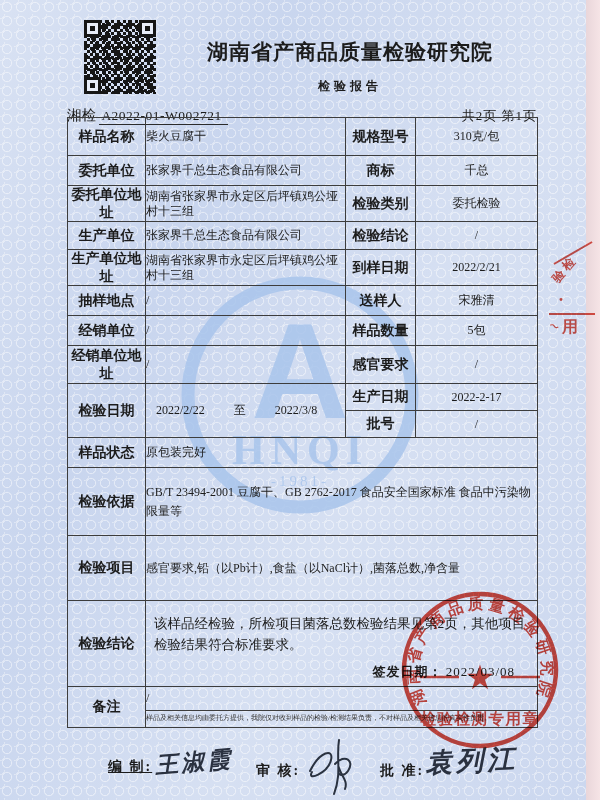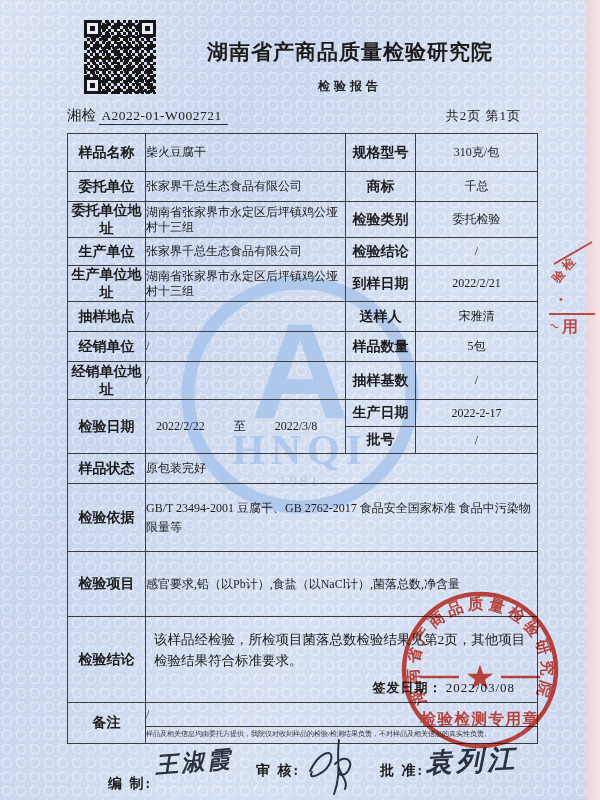--- a/index.html
+++ b/index.html
@@ -20,28 +20,28 @@
                      repeating-conic-gradient(transparent 0% 20%, #161616 0% 42%, transparent 0% 50%);
     background-size:6px 6px,11px 11px;}
   .qr .finder{position:absolute;width:17px;height:17px;background:#e8edf8;border:3px solid #161616;box-sizing:border-box;}
   .qr .finder::after{content:"";position:absolute;left:3px;top:3px;width:5px;height:5px;background:#161616;}
   .qr .f-tl{left:0;top:0;} .qr .f-tr{right:0;top:0;} .qr .f-bl{left:0;bottom:0;}
   .org-title{position:absolute;left:160px;top:38px;width:380px;text-align:center;font-size:21px;font-weight:700;letter-spacing:1px;z-index:2;}
   .report-title{position:absolute;left:160px;top:78px;width:380px;text-align:center;font-size:12px;font-weight:700;letter-spacing:4px;z-index:2;}
   .repno-line{position:absolute;left:67px;top:106px;width:470px;height:20px;z-index:2;font-size:13.5px;}
   .repno-prefix{font-weight:400;font-size:14.5px;}
   .repno-num{border-bottom:1px solid #2b2b2b;padding:0 6px 1px 2px;letter-spacing:.5px;}
-  .page-info{position:absolute;right:16px;top:1px;font-size:13px;letter-spacing:1px;}
+  .page-info{position:absolute;right:0;top:1px;font-size:13px;letter-spacing:1px;}
 
   
   .wm-logo{position:absolute;left:170px;top:268px;z-index:1;opacity:.85;}
   .wm-text{position:absolute;left:128px;top:562px;width:440px;z-index:1;font-size:58px;font-weight:700;color:rgba(124,168,228,.38);letter-spacing:38px;white-space:nowrap;}
 
   
-  table.rpt{position:absolute;left:67px;top:133px;width:470px;border-collapse:collapse;table-layout:fixed;z-index:2;padding-left:28px;}
+  table.rpt{position:absolute;left:67px;top:117px;width:470px;border-collapse:collapse;table-layout:fixed;z-index:2;padding-left:28px;}
   table.rpt td{border:1px solid #3d3d3d;padding:0;vertical-align:middle;overflow:hidden;}
   td.lbl{font-weight:700;text-align:center;font-size:14px;line-height:1.25;padding:1px 9px;}
   td.val{font-size:12px;padding:1px 2px 1px 8px;text-align:left;}
   td.valc{font-size:12px;text-align:center;padding:1px 2px;}
   tr.h38{height:38px;} tr.h30{height:30px;} tr.h32{height:32px;} tr.h28{height:28px;} tr.h34{height:34px;}
   tr.hdate{height:27px;}
   tr.hstate{height:30px;}
   tr.hbasis{height:68px;}
   tr.hitems{height:65px;}
   tr.hconc{height:86px;}
@@ -65,21 +65,21 @@
   .es-c1{position:absolute;left:563px;top:256px;font-size:12px;transform:rotate(-48deg);font-weight:700;}
   .es-c2{position:absolute;left:553px;top:268px;font-size:12px;transform:rotate(-48deg);font-weight:700;}
   .es-dot{position:absolute;left:558px;top:290px;font-size:18px;font-weight:700;}
   .es-line2{position:absolute;left:549px;top:313px;width:46px;border-top:2.5px solid #d5372b;}
   .es-c3{position:absolute;left:562px;top:317px;font-size:16px;font-weight:700;}
   .es-sq{position:absolute;left:549px;top:320px;font-size:10px;transform:rotate(20deg);}
 
   
   .footer{position:absolute;left:0;top:735px;width:600px;height:65px;z-index:3;}
   .sig-label{position:absolute;font-size:14px;font-weight:700;letter-spacing:2px;}
-  .lab-prep{left:108px;top:40px;} .lab-rev{left:256px;top:27px;} .lab-appr{left:380px;top:27px;}
+  .lab-prep{left:108px;top:23px;text-decoration:underline;} .lab-rev{left:256px;top:27px;} .lab-appr{left:380px;top:27px;}
   .hand{position:absolute;color:#2a3140;font-style:italic;font-weight:600;white-space:nowrap;}
   .hand-prep{left:155px;top:12px;font-size:23px;transform:rotate(-5deg);letter-spacing:3px;}
   .hand-appr{left:425px;top:8px;font-size:27px;transform:rotate(-3deg);letter-spacing:4px;}
   .hand-rev-svg{position:absolute;left:298px;top:2px;}
 </style>
 </head>
 <body>
 
 <div class="page">
   <div class="page-edge"></div>
@@ -150,21 +150,21 @@
     </tr>
     <tr class="h30">
       <td class="lbl">经销单位</td>
       <td class="val">/</td>
       <td class="lbl">样品数量</td>
       <td class="valc">5包</td>
     </tr>
     <tr class="h38">
       <td class="lbl">经销单位地址</td>
       <td class="val">/</td>
-      <td class="lbl">抽样基数</td>
+      <td class="lbl">感官要求</td>
       <td class="valc">/</td>
     </tr>
     <tr class="hdate">
       <td class="lbl" rowspan="2">检验日期</td>
       <td class="val datecell" rowspan="2">
         <span class="d-from">2022/2/22</span>
         <span class="d-word">至</span>
         <span class="d-to">2022/3/8</span>
       </td>
       <td class="lbl">生产日期</td>

